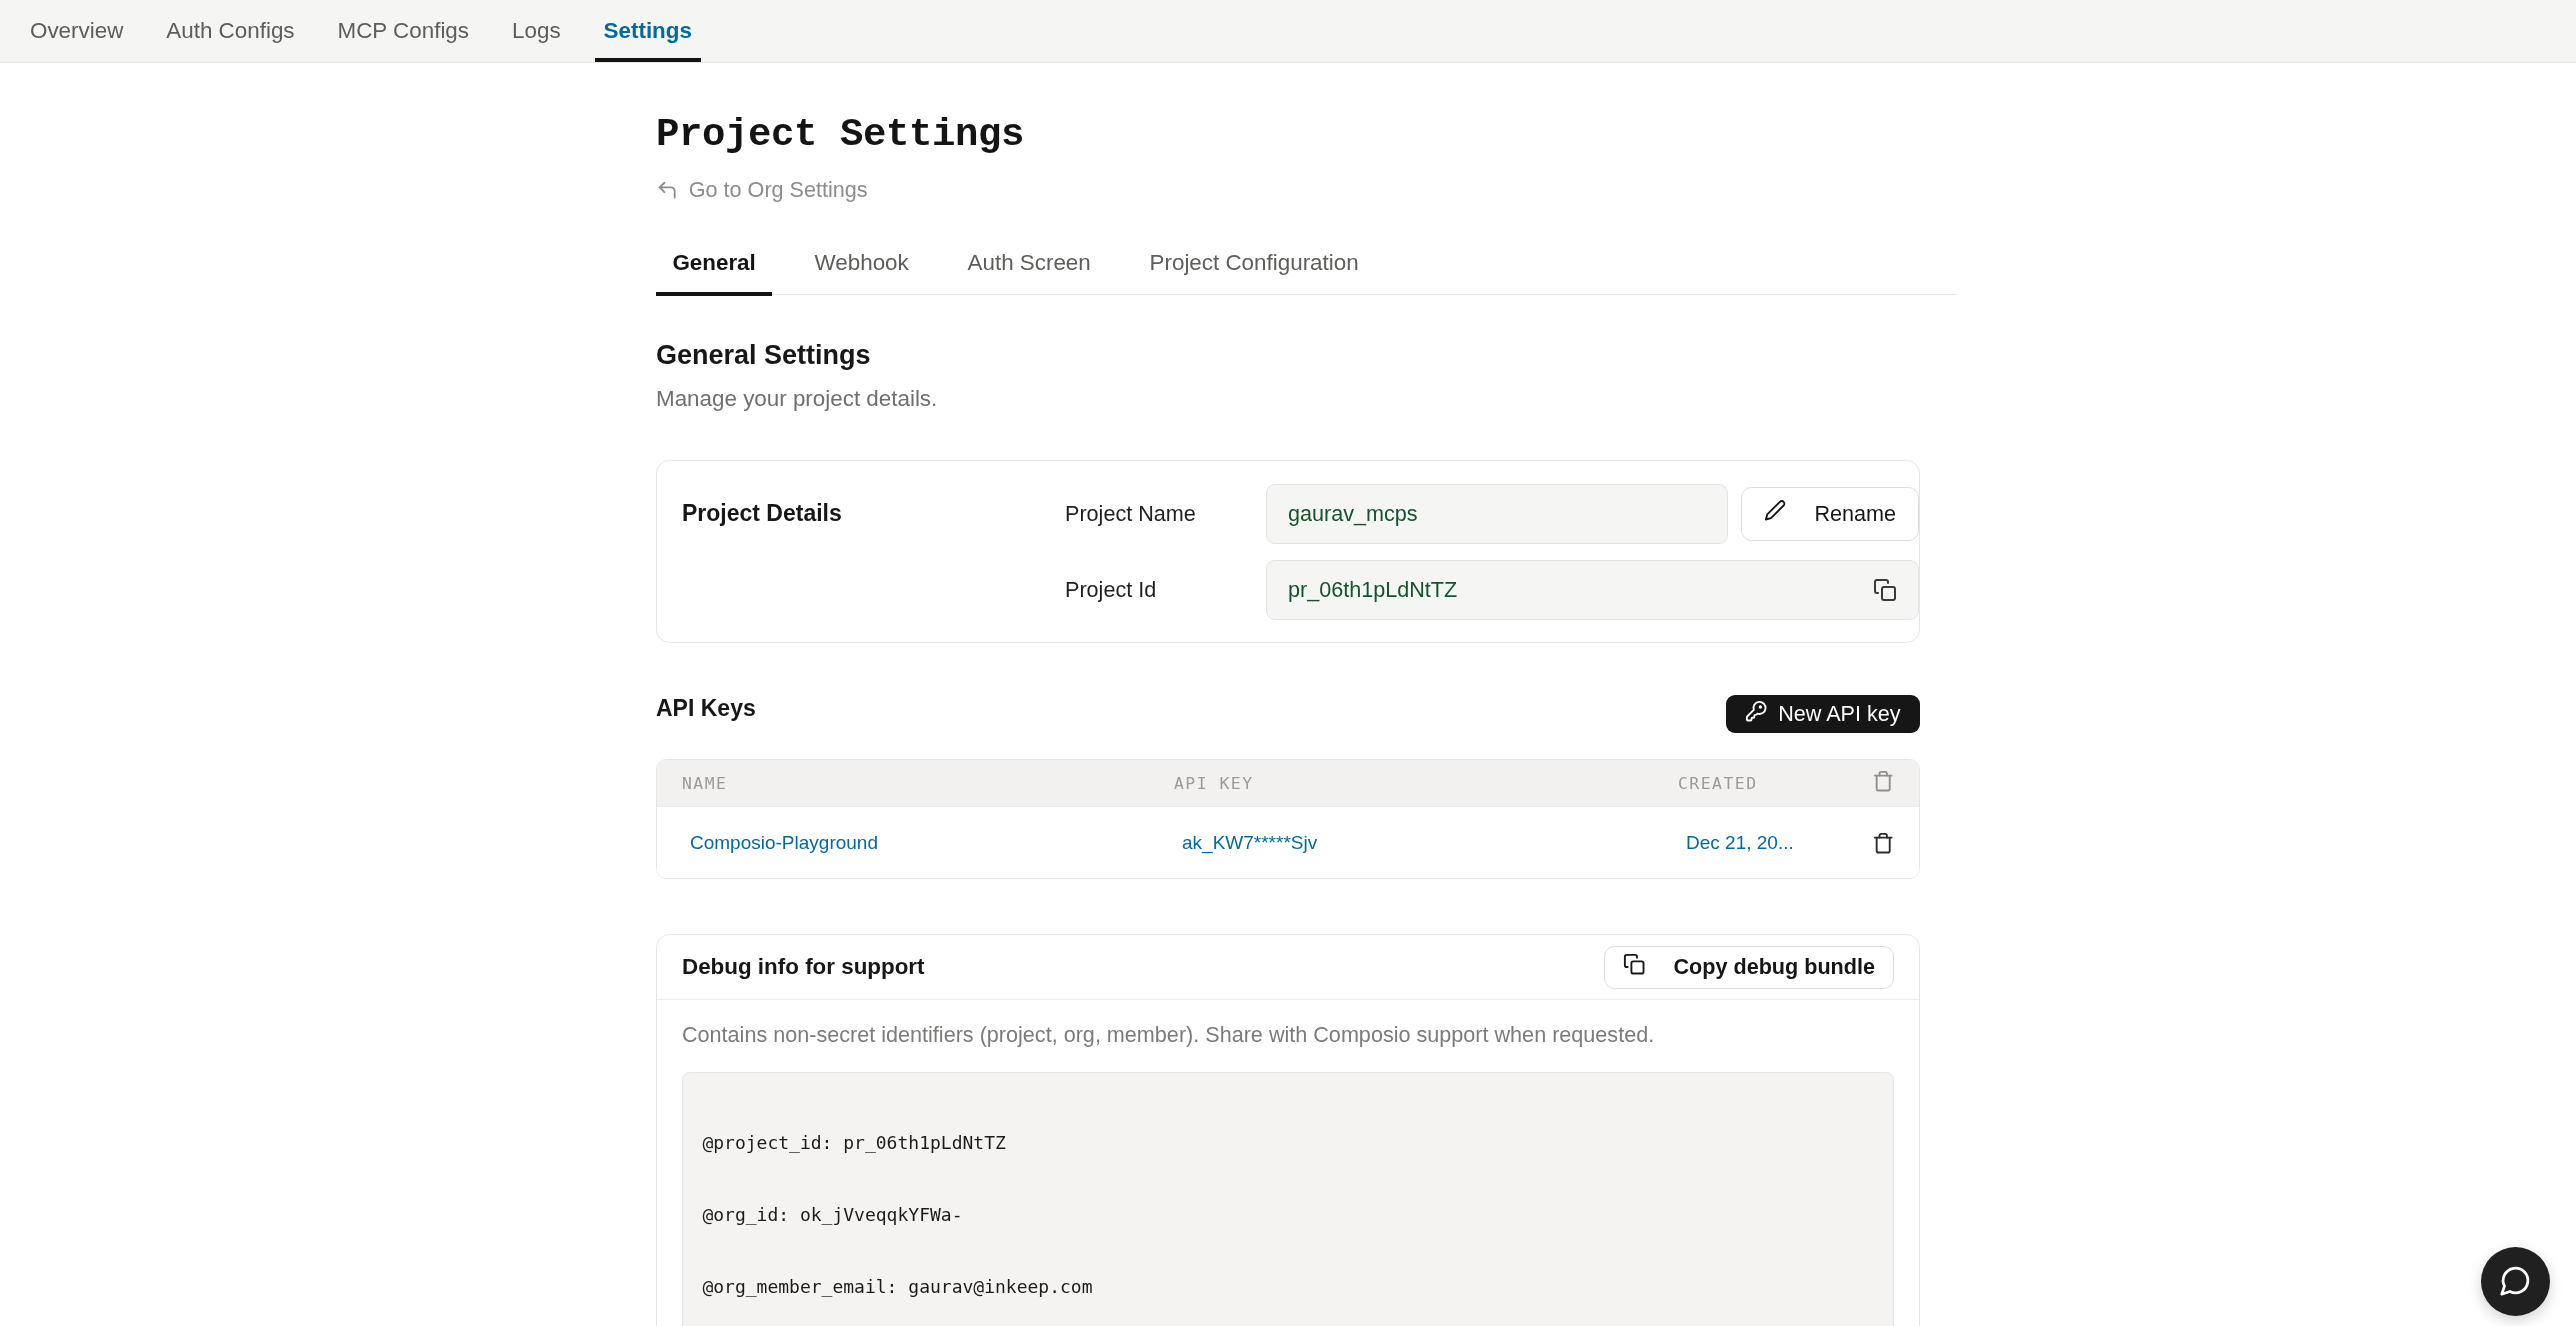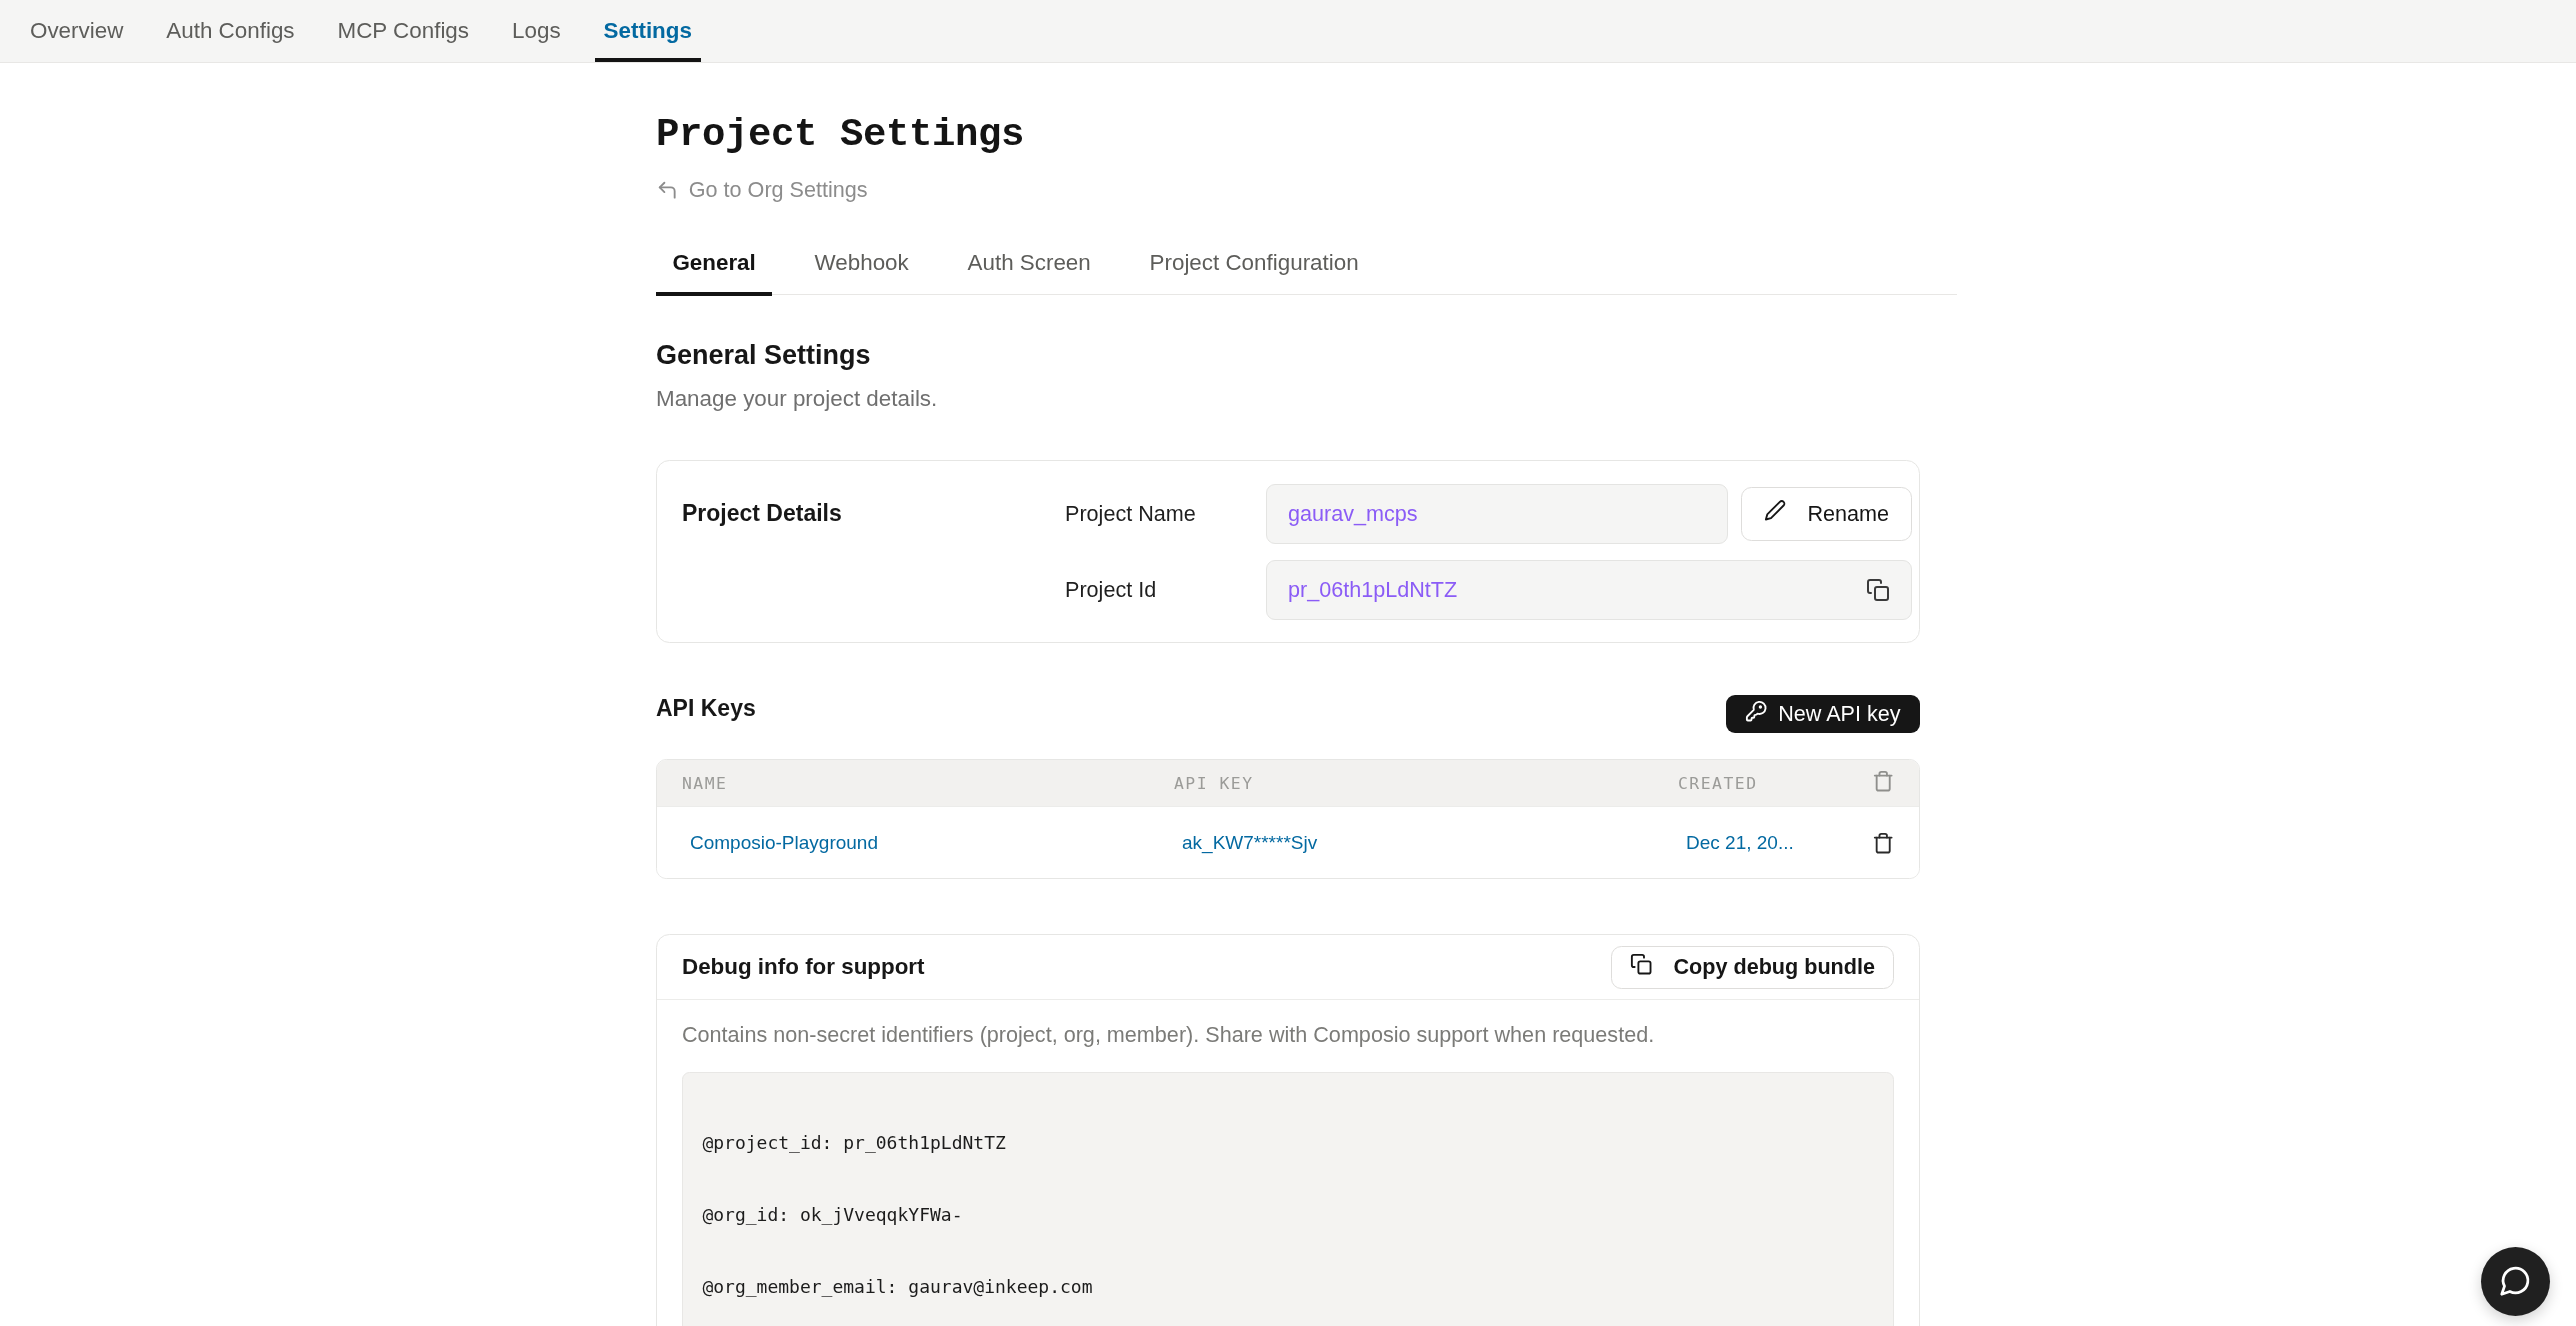--- a/index.html
+++ b/index.html
@@ -39,27 +39,27 @@
   
   .card { border:1.5px solid #e6e6e4; border-radius:13.4px; background:#fff; }
 
   .project-card { margin-top:46px; padding:22.4px 25px; display:flex; }
   .card-heading { font-size:23px; font-weight:700; color:#171717; }
   .project-card .card-heading { padding-top:16.4px; width:383px; flex:0 0 auto; }
   .form-rows { flex:1; display:flex; flex-direction:column; gap:16.4px; }
   .form-row { display:flex; align-items:center; }
   .field-label { width:201px; flex:0 0 auto; font-size:21.6px; color:#1f1f1f; }
   .input { background:#f5f5f4; border:1.5px solid #e4e4e2; border-radius:9px; height:60px;
-           display:flex; align-items:center; padding:15px 21px; color:#8b5cf6; font-size:21.6px; }
+           display:flex; align-items:center; padding:15px 21px; color:#14532d; font-size:21.6px; }
   .input.name-input { width:462px; margin-right:12.7px; }
   .input.id-input  { flex:1; justify-content:space-between; }
   .icon-btn { background:none; border:none; cursor:pointer; color:#333; display:flex; align-items:center; }
 
   .btn-outline { height:54px; padding:0 22.4px; background:#fff; border:1.5px solid #dedddb;
-                 border-radius:10.4px; display:inline-flex; align-items:center; gap:21px;
+                 border-radius:10.4px; display:inline-flex; align-items:center; gap:28px;
                  font-size:21.6px; font-weight:500; color:#161616; cursor:pointer;
                  font-family:"Liberation Sans", sans-serif; }
   .btn-outline.small { height:43px; padding:0 18px;font-weight:bold; }
   .btn-dark { height:38px; padding:0 19.4px; background:#161616; border:none; border-radius:9px;
               display:inline-flex; align-items:center; gap:10.4px; font-size:21.6px; font-weight:500;
               color:#fff; cursor:pointer; font-family:"Liberation Sans", sans-serif; }
 
   
   .api-header { margin-top:52px; display:flex; align-items:flex-start; justify-content:space-between; }
   .api-table { margin-top:26px; border:1.5px solid #e6e6e4; border-radius:10.4px; overflow:hidden; }

